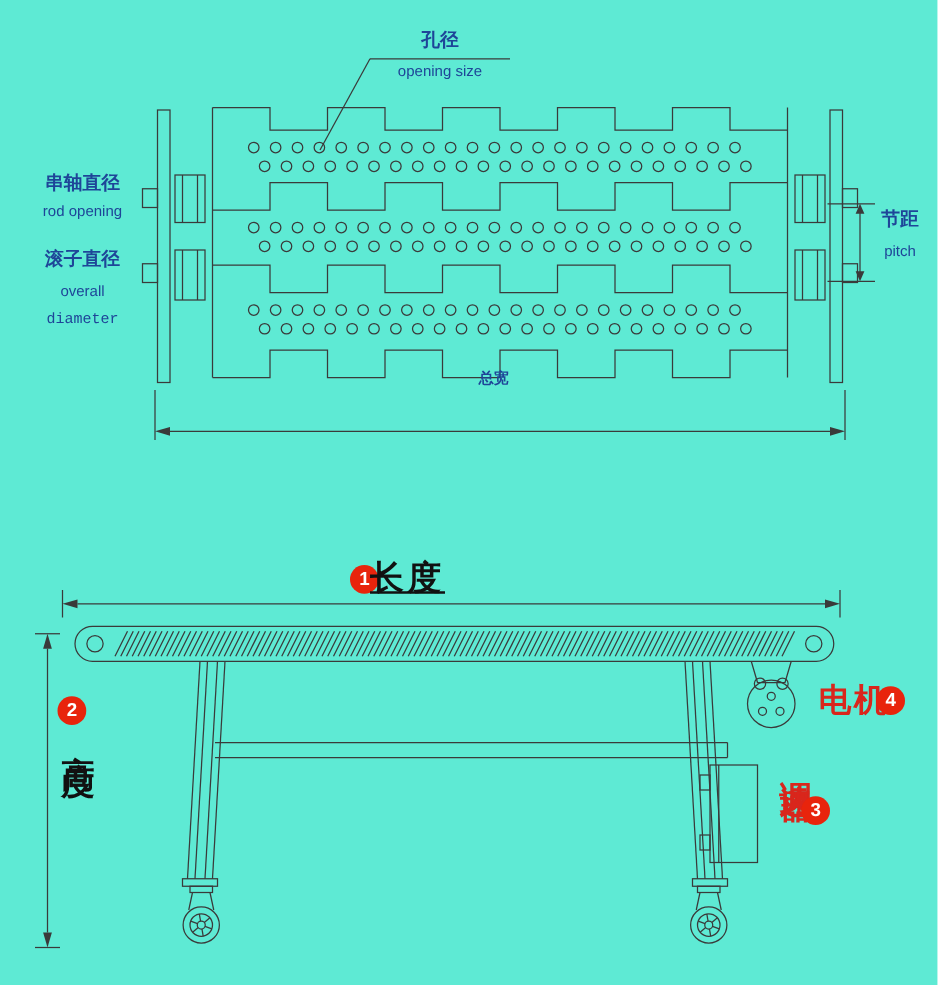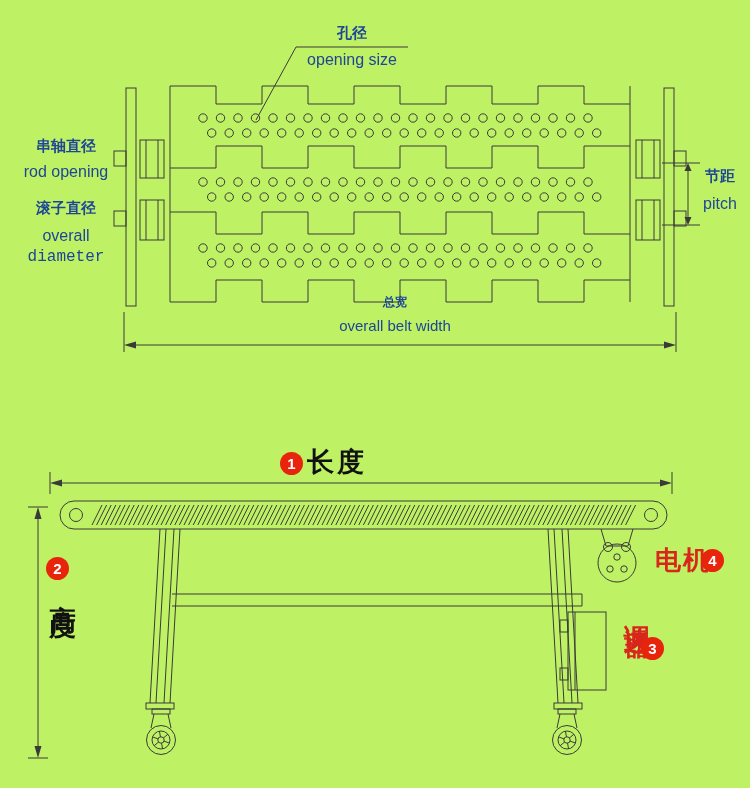--- a/index.html
+++ b/index.html
@@ -1,23 +1,23 @@
 <!DOCTYPE html>
 <html style="--blue: #1e4598; --red_badge: #e8240c; --red_text: #d9261c; --line: #3a3a3a; --black: #111111;"><head>
 <meta charset="utf-8">
 <style>
   html,body{margin:0;padding:0;background:#fff;}
   .page{
-    position:relative;width:750px;height:788px;background:#bef264;overflow:hidden;
+    position:relative;width:750px;height:788px;background:#5eead4;overflow:hidden;
     font-family:"Liberation Sans","DejaVu Sans",sans-serif;
   }
   .lbl{position:absolute;line-height:1.2;white-space:nowrap;}
   .blue{color:var(--blue,#1e4598);}
   .zh{font-size:15px;font-weight:600;}
-  .en{font-size:16px;font-weight:400;}
+  .en{font-size:12px;font-weight:400;}
   .center{text-align:center;}
   .big{font-size:27px;font-weight:700;color:var(--black,#111);letter-spacing:3px;}
   .bigred{font-size:26px;font-weight:700;color:var(--red_text,#d9261c);letter-spacing:2px;margin-left:14px;}
   .vert{writing-mode:vertical-rl;text-orientation:upright;letter-spacing:5px;}
   .badge{
     position:absolute;width:23px;height:23px;border-radius:50%;
     background:var(--red_badge,#e8240c);color:#fff;font-size:15px;font-weight:700;
     text-align:center;line-height:23px;
   }
   svg{position:absolute;left:0;top:0;}
@@ -391,24 +391,23 @@
   <div class="lbl blue en center" style="left:8px;top:162px;width:116px;">rod opening</div>
 
   <div class="lbl blue zh center" style="left:14px;top:199px;width:104px;">滚子直径</div>
   <div class="lbl blue en center" style="left:14px;top:226px;width:104px;">overall</div>
   <div class="lbl blue en center" style="left:14px;top:248px;width:104px;font-family:Liberation Mono, monospace;">diameter</div>
 
   <div class="lbl blue zh center" style="left:696px;top:167px;width:48px;">节距</div>
   <div class="lbl blue en center" style="left:694px;top:194px;width:52px;">pitch</div>
 
   <div class="lbl blue zh center" style="left:340px;top:295px;width:110px;font-size:12px;">总宽</div>
-  <div class="lbl blue en center" style="left:315px;top:317px;width:160px;font-size:15px;">overall belt width</div>
 
   <div class="badge" style="left:280px;top:452px;">1</div>
-  <div class="lbl big" style="left:307px;top:446px;">长度</div>
+  <div class="lbl big" style="left:296px;top:446px;text-decoration:underline;">长度</div>
 
   <div class="badge" style="left:46px;top:557px;">2</div>
   <div class="lbl big vert" style="left:46px;top:583px;height:110px;">高度</div>
 
   <div class="lbl bigred" style="left:641px;top:545px;">电机</div>
   <div class="badge" style="left:701px;top:549px;">4</div>
 
   <div class="lbl bigred vert" style="left:607px;top:604px;height:100px;letter-spacing:4px;">调速器</div>
   <div class="badge" style="left:641px;top:637px;">3</div>
 

